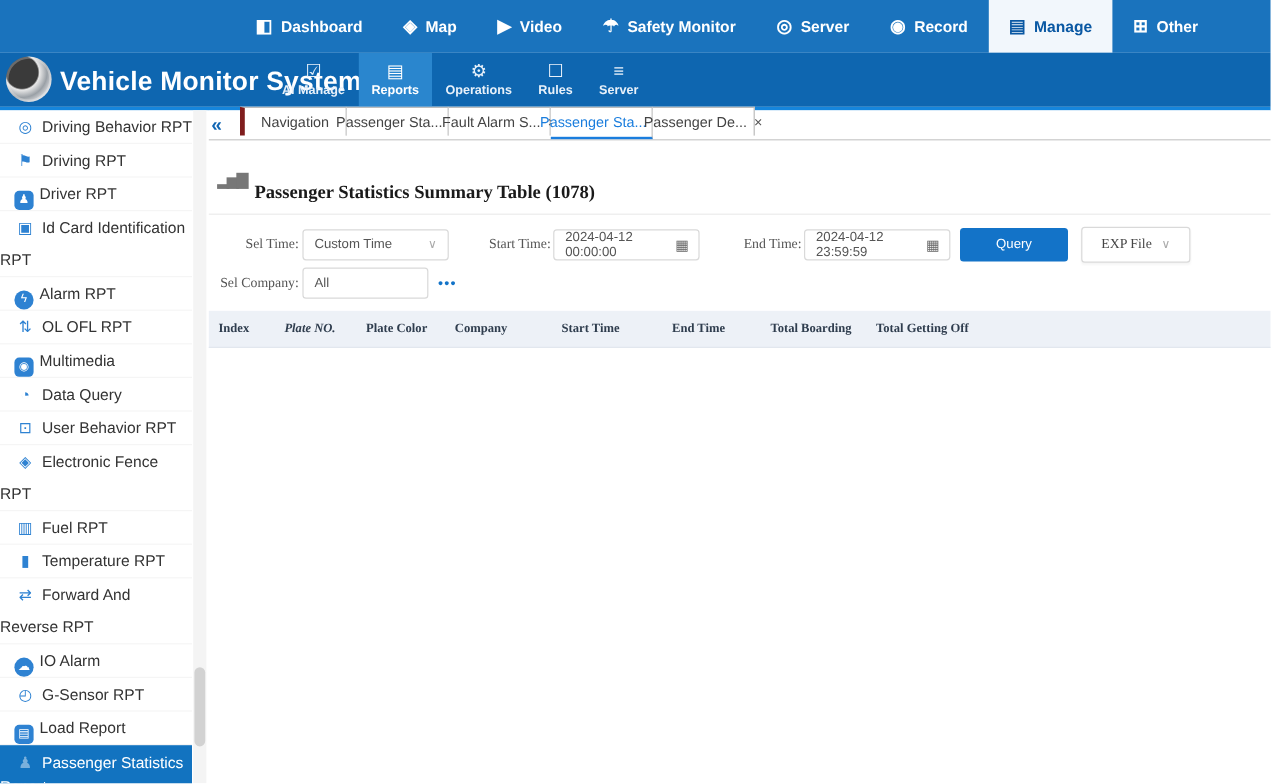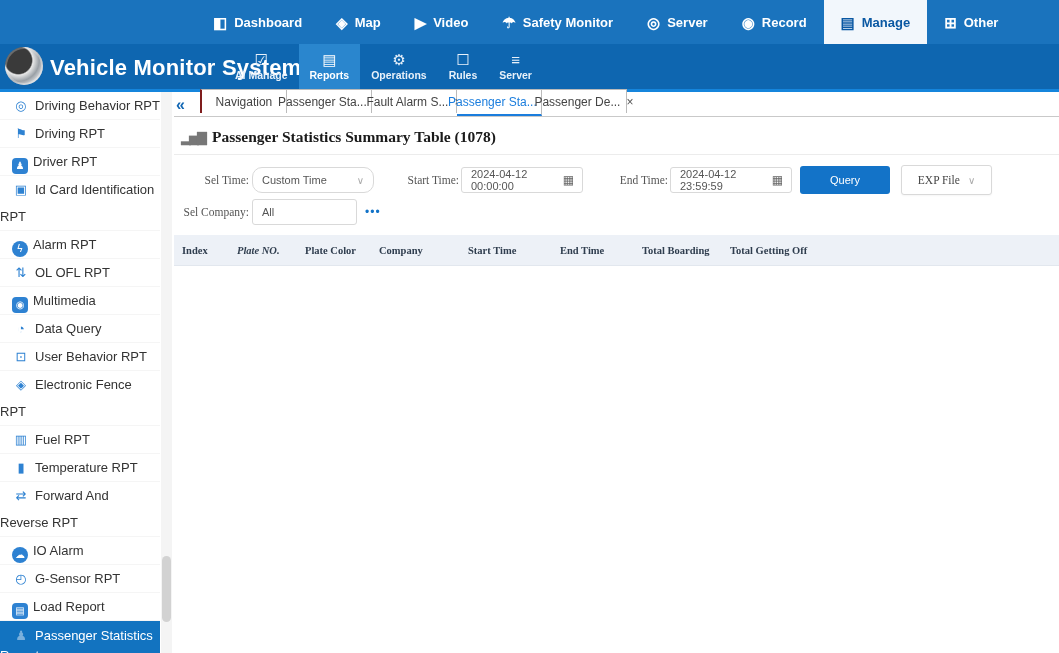--- a/index.html
+++ b/index.html
@@ -46,29 +46,29 @@
                 border-radius:5px;cursor:pointer;}
 
   
   .main{position:absolute;left:174px;top:92px;width:885px;height:561px;background:#fff;}
   .tabsrow{position:relative;height:24px;border-bottom:1px solid #c9c9c9;display:flex;align-items:flex-end;}
   .collapse{color:#1166b3;font-size:16px;font-weight:bold;line-height:22px;padding:0 5px 0 2px;cursor:pointer;}
   .tabs{display:flex;margin-left:10px;}
   .tab{display:flex;align-items:center;gap:6px;justify-content:center;width:84px;height:23px;
        border:1px solid #bbb;border-bottom:none;border-left:none;background:#fff;font-size:12px;
        color:#444;cursor:pointer;white-space:nowrap;}
-  .tab:first-child{border-left:2px solid #7f1d1d;}
+  .tab:first-child{border-left:4px solid #7f1d1d;}
   .tab .x{color:#555;font-size:12px;cursor:pointer;}
   .tab.active{color:#1a7ddd;border-bottom:2px solid #1a7ddd;height:24px;}
   .tab.active .x{color:#1a7ddd;}
 
   .titlerow{display:flex;align-items:center;gap:7px;padding:11px 0 8px 7px;
             border-bottom:1px solid #ececec;}
   .bars{font-size:13px;color:#777;letter-spacing:-2px;line-height:1;}
-  .ptitle{font-family:"Liberation Serif",serif;font-size:15.5px;font-weight:bold;color:#1a1a1a;}
+  .ptitle{font-family:"Liberation Serif",serif;font-size:15.5px;font-weight:bold;color:#1a1a1a;margin-top:24px;}
 
   .filters{position:relative;height:74px;}
   .frow{position:absolute;left:0;display:flex;align-items:center;}
   .frow1{top:10px;}
   .frow2{top:44px;}
   .flabel{font-family:"Liberation Serif",serif;font-size:11.5px;color:#555;text-align:right;
           white-space:nowrap;}
   .ctrl{height:26px;border:1px solid #d9d9d9;border-radius:3px;background:#fff;display:flex;
         align-items:center;font-size:11px;color:#555;box-sizing:border-box;cursor:pointer;}
   .ctrl .val{flex:1;padding-left:9px;text-align:left;}
@@ -211,21 +211,21 @@
     </div>
 
     <div class="titlerow">
       <span class="bars">▂▅▇</span>
       <span class="ptitle">Passenger Statistics Summary Table (1078)</span>
     </div>
 
     <div class="filters">
       <div class="frow frow1">
         <div class="flabel" style="width:75px;">Sel Time:</div>
-        <div class="ctrl" style="width:122px;margin-left:3px;border-radius:10px;">
+        <div class="ctrl" style="width:122px;margin-left:3px;">
           <span class="val">Custom Time</span>
           <span class="chev">∨</span>
         </div>
         <div class="flabel" style="width:80px;margin-left:5px;">Start Time:</div>
         <div class="ctrl" style="width:122px;margin-left:2px;">
           <span class="val">2024-04-12 00:00:00</span>
           <span class="cal">▦</span>
         </div>
         <div class="flabel" style="width:80px;margin-left:5px;">End Time:</div>
         <div class="ctrl" style="width:122px;margin-left:2px;">

